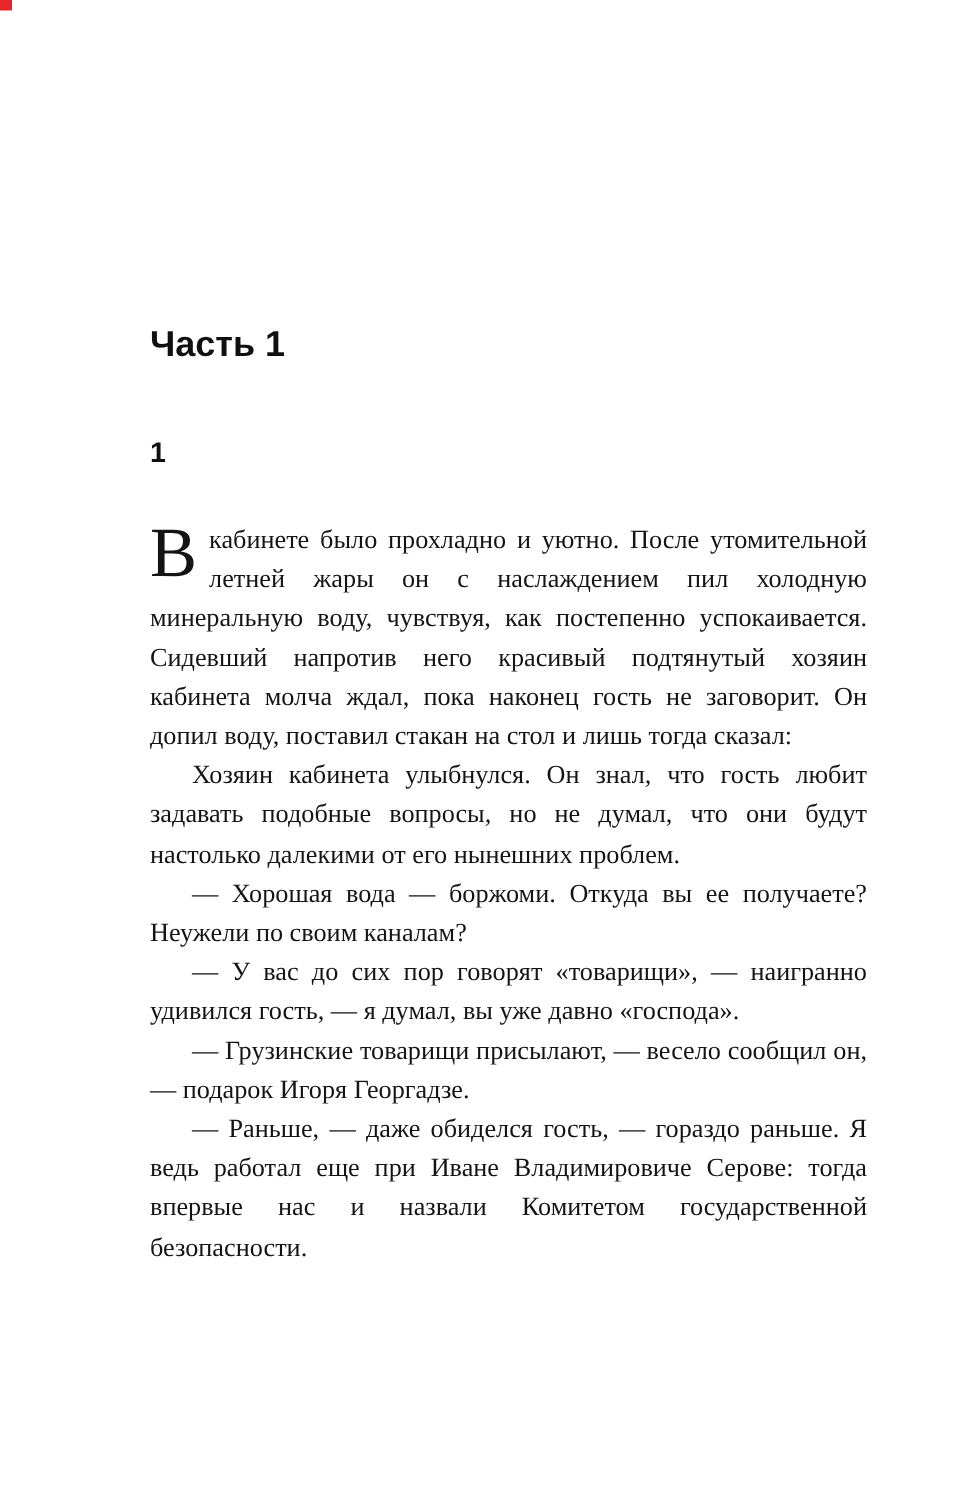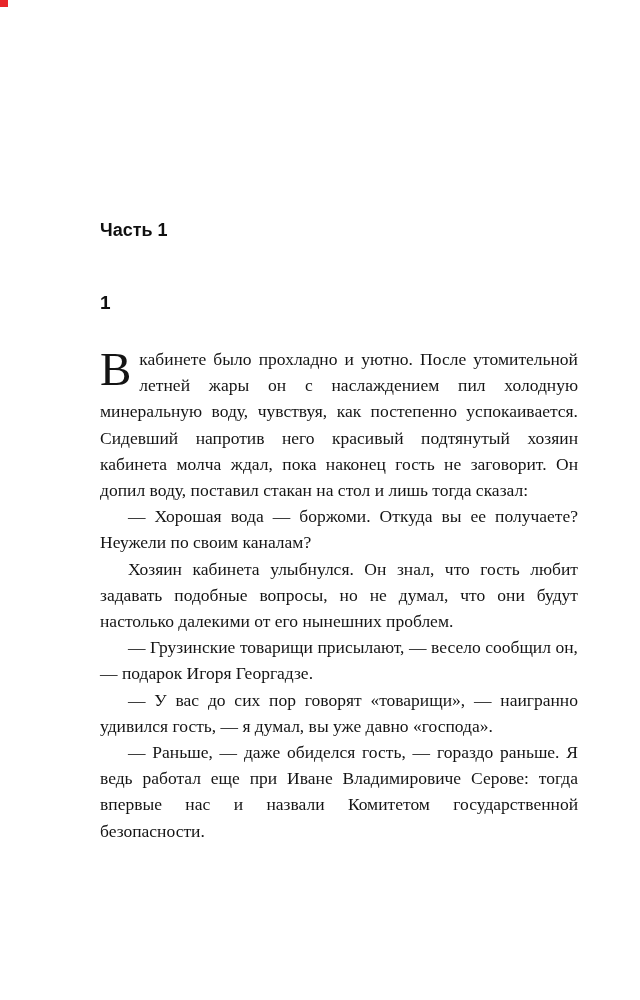--- a/index.html
+++ b/index.html
@@ -25,21 +25,21 @@
   }
   .page {
     box-sizing: border-box;
     width: 640px;
     height: 1000px;
     padding: 218px 62px 0 100px;
   }
   .part-title {
     font-family: "Liberation Sans", "DejaVu Sans", sans-serif;
     font-weight: 700;
-    font-size: 18px;
+    font-size: 24px;
     line-height: 24px;
     margin: 0;
     color: #101010;
   }
   .chapter-number {
     font-family: "Liberation Sans", "DejaVu Sans", sans-serif;
     font-weight: 700;
     font-size: 19px;
     line-height: 22px;
     margin: 50px 0 32px 0;
@@ -78,25 +78,25 @@
   <h1 class="part-title">Часть 1</h1>
 
   <h2 class="chapter-number">1</h2>
 
   <div class="body-text">
 
     <p class="opening-paragraph">
       <span class="dropcap">В</span><span>кабинете было прохладно и уютно. После утомительной летней жары он с наслаждением пил холодную минеральную воду, чувствуя, как постепенно успокаивается. Сидевший напротив него красивый подтянутый хозяин кабинета молча ждал, пока наконец гость не заговорит. Он допил воду, поставил стакан на стол и лишь тогда сказал:</span>
     </p>
 
+    <p class="indent">Хозяин кабинета улыбнулся. Он знал, что гость любит задавать подобные вопросы, но не думал, что они будут настолько далекими от его нынешних проблем.</p>
+
     <p class="indent">— Хорошая вода — боржоми. Откуда вы ее получаете? Неужели по своим каналам?</p>
 
-    <p class="indent">Хозяин кабинета улыбнулся. Он знал, что гость любит задавать подобные вопросы, но не думал, что они будут настолько далекими от его нынешних проблем.</p>
+    <p class="indent">— У вас до сих пор говорят «товарищи», — наигранно удивился гость, — я думал, вы уже давно «господа».</p>
 
     <p class="indent">— Грузинские товарищи присылают, — весело сообщил он, — подарок Игоря Георгадзе.</p>
-
-    <p class="indent">— У вас до сих пор говорят «товарищи», — наигранно удивился гость, — я думал, вы уже давно «господа».</p>
 
 
     <p class="indent">— Раньше, — даже обиделся гость, — гораздо раньше. Я ведь работал еще при Иване Владимировиче Серове: тогда впервые нас и назвали Комитетом государственной безопасности.</p>
 
   </div>
 </div>
 
 </body></html>

